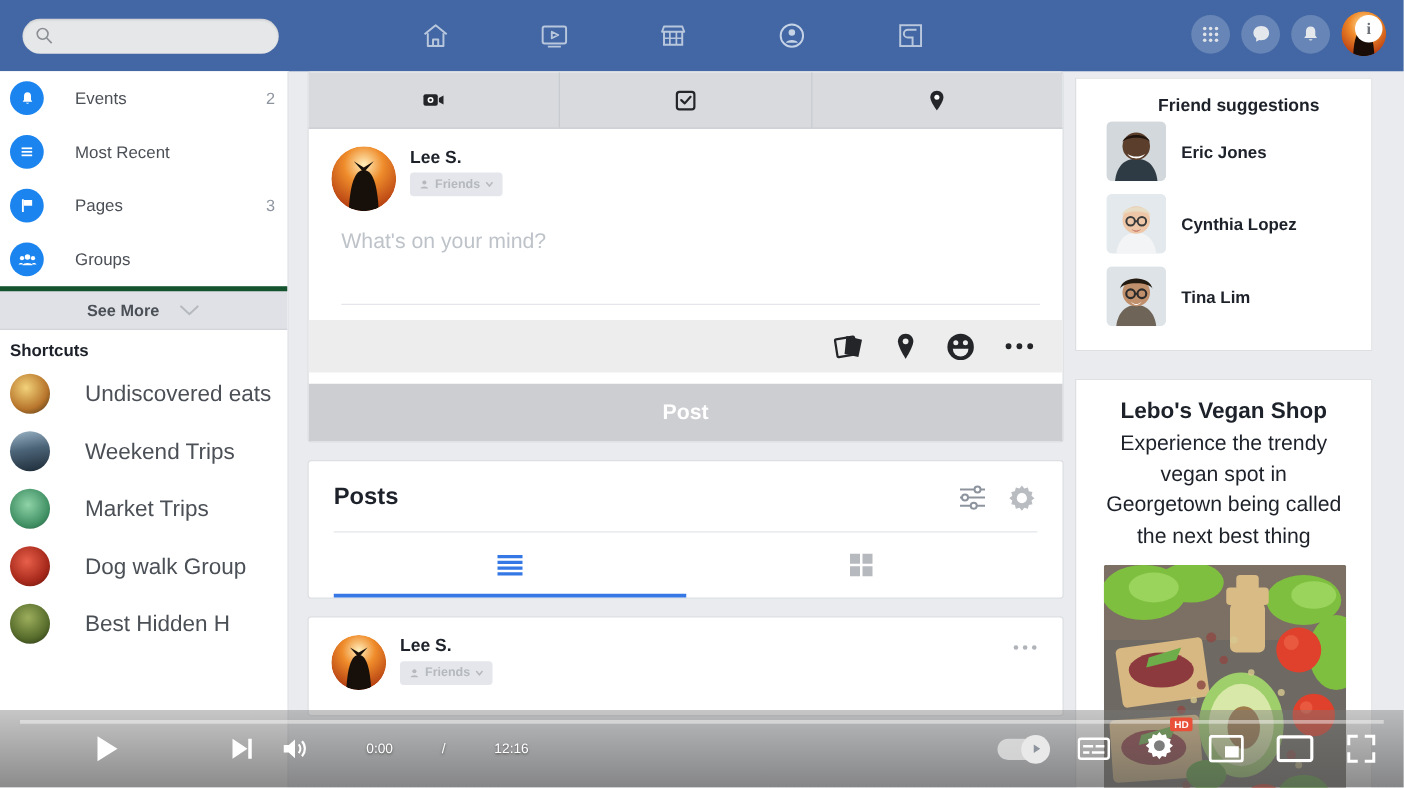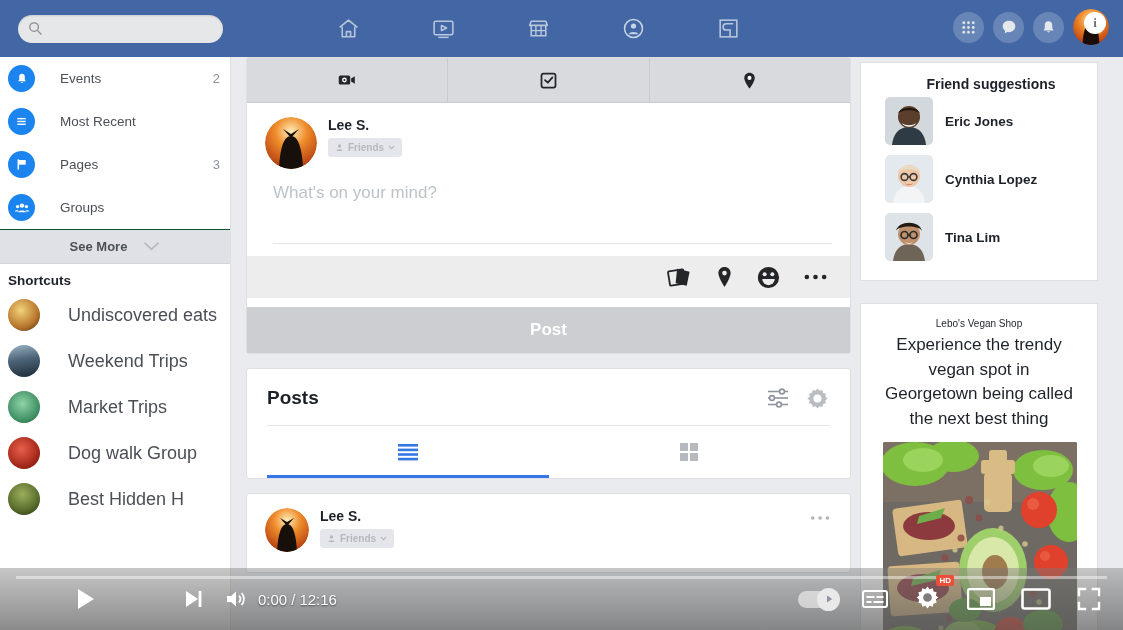--- a/index.html
+++ b/index.html
@@ -51,21 +51,21 @@
     display: flex; align-items: center; height: 43px; padding: 0 10px 0 8px; cursor: pointer;
   }
   .sb-ico {
     width: 27px; height: 27px; border-radius: 50%;
     background: #1b84ee; display: flex; align-items: center; justify-content: center;
     flex: none;
   }
   .sb-label { font-size: 13.5px; color: #4b4f56; margin-left: 25px; flex: 1; }
   .sb-count { font-size: 13px; color: #8d949e; }
   .see-more {
-    height: 35px; background: #dfe1e6; border-top: 1px solid #14532d; border-bottom: 1px solid #d2d4d9;
+    height: 35px; background: #dfe1e6; border-top: 4px solid #14532d; border-bottom: 1px solid #d2d4d9;
     display: flex; align-items: center; justify-content: center; gap: 16px; cursor: pointer;
   }
   .see-more span { font-size: 13px; font-weight: bold; color: #4b4f56; }
   .sc-title { font-size: 13.5px; font-weight: bold; color: #1d2129; padding: 9px 0 4px 8px; }
   .sc-row { display: flex; align-items: center; height: 46px; padding-left: 8px; cursor: pointer; }
   .sc-thumb { width: 32px; height: 32px; border-radius: 50%; flex: none; }
   .sc-label { font-size: 18px; color: #4b4f56; margin-left: 28px; }
 
   
   .center { position: absolute; left: 246px; top: 57px; width: 605px; }
@@ -117,37 +117,37 @@
 
   
   .right { position: absolute; left: 860px; top: 62px; width: 238px; text-align: center; }
   .fs-card { background: #fff; border: 1px solid #dddfe2; padding: 13px 0 14px 0; }
   .fs-title { font-size: 14px; font-weight: bold; color: #1d2129; padding-left: 24px; }
   .fs-row { display: flex; align-items: center; height: 58px; padding-left: 24px; cursor: pointer; }
   .fs-thumb { width: 48px; height: 48px; border-radius: 5px; overflow: hidden; flex: none; }
   .fs-name { font-size: 13.5px; font-weight: bold; color: #1d2129; margin-left: 12px; }
 
   .ad-card { background: #fff; border: 1px solid #dddfe2; margin-top: 22px; padding: 14px 22px 0 22px; }
-  .ad-title { font-size: 10px; font-weight: normal; color: #1d2129; }
+  .ad-title { font-size: 18px; font-weight: bold; color: #1d2129; }
   .ad-desc { font-size: 17px; color: #1d2129; line-height: 1.45; margin-top: 4px; }
   .ad-img { margin-top: 10px; width: 194px; height: 210px; border-radius: 2px; overflow: hidden; }
 
   
   .video-overlay {
     position: absolute; left: 0; bottom: 0; width: 1123px; height: 62px; z-index: 40;
     background: linear-gradient(to bottom, rgba(120,120,120,.42), rgba(90,90,90,.70));
     display: flex; align-items: center;
   }
   .progress-track {
     position: absolute; top: 8px; left: 16px; right: 16px; height: 3px;
     background: rgba(255,255,255,.45); cursor: pointer;
   }
   .progress-fill { height: 100%; width: 0%; background: #fff; }
   .vctl { display: flex; align-items: center; cursor: pointer; }
-  .vtime { font-size: 15px; color: #fff; text-shadow: 0 1px 2px rgba(0,0,0,.55); white-space: nowrap; }
+  .vtime { font-size: 11px; color: #fff; text-shadow: 0 1px 2px rgba(0,0,0,.55); white-space: nowrap; margin-left: 35px; }
   .toggle-pill {
     width: 38px; height: 17px; border-radius: 9px; background: rgba(230,230,230,.75);
     position: relative; cursor: pointer;
   }
   .toggle-knob {
     position: absolute; right: -4px; top: -3px; width: 23px; height: 23px; border-radius: 50%;
     background: #e9e9e9; display: flex; align-items: center; justify-content: center;
   }
   .hd-badge {
     position: absolute; top: -9px; right: -13px; background: #e8503a; color: #fff;

